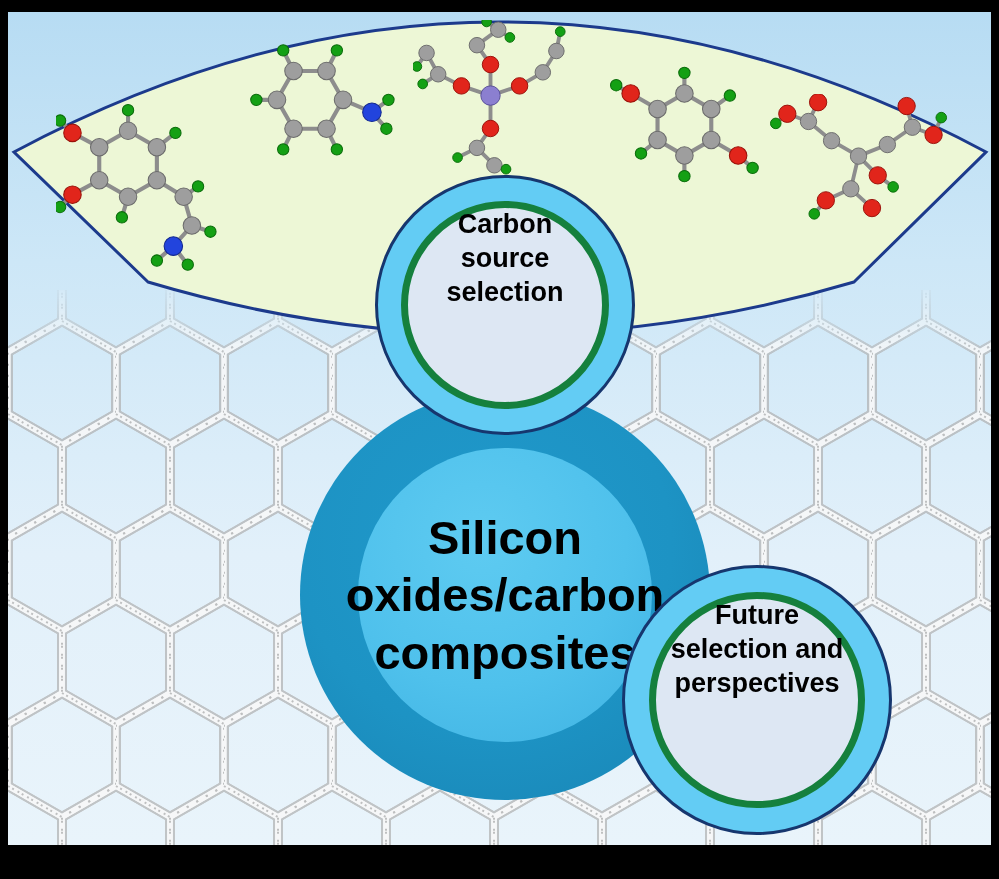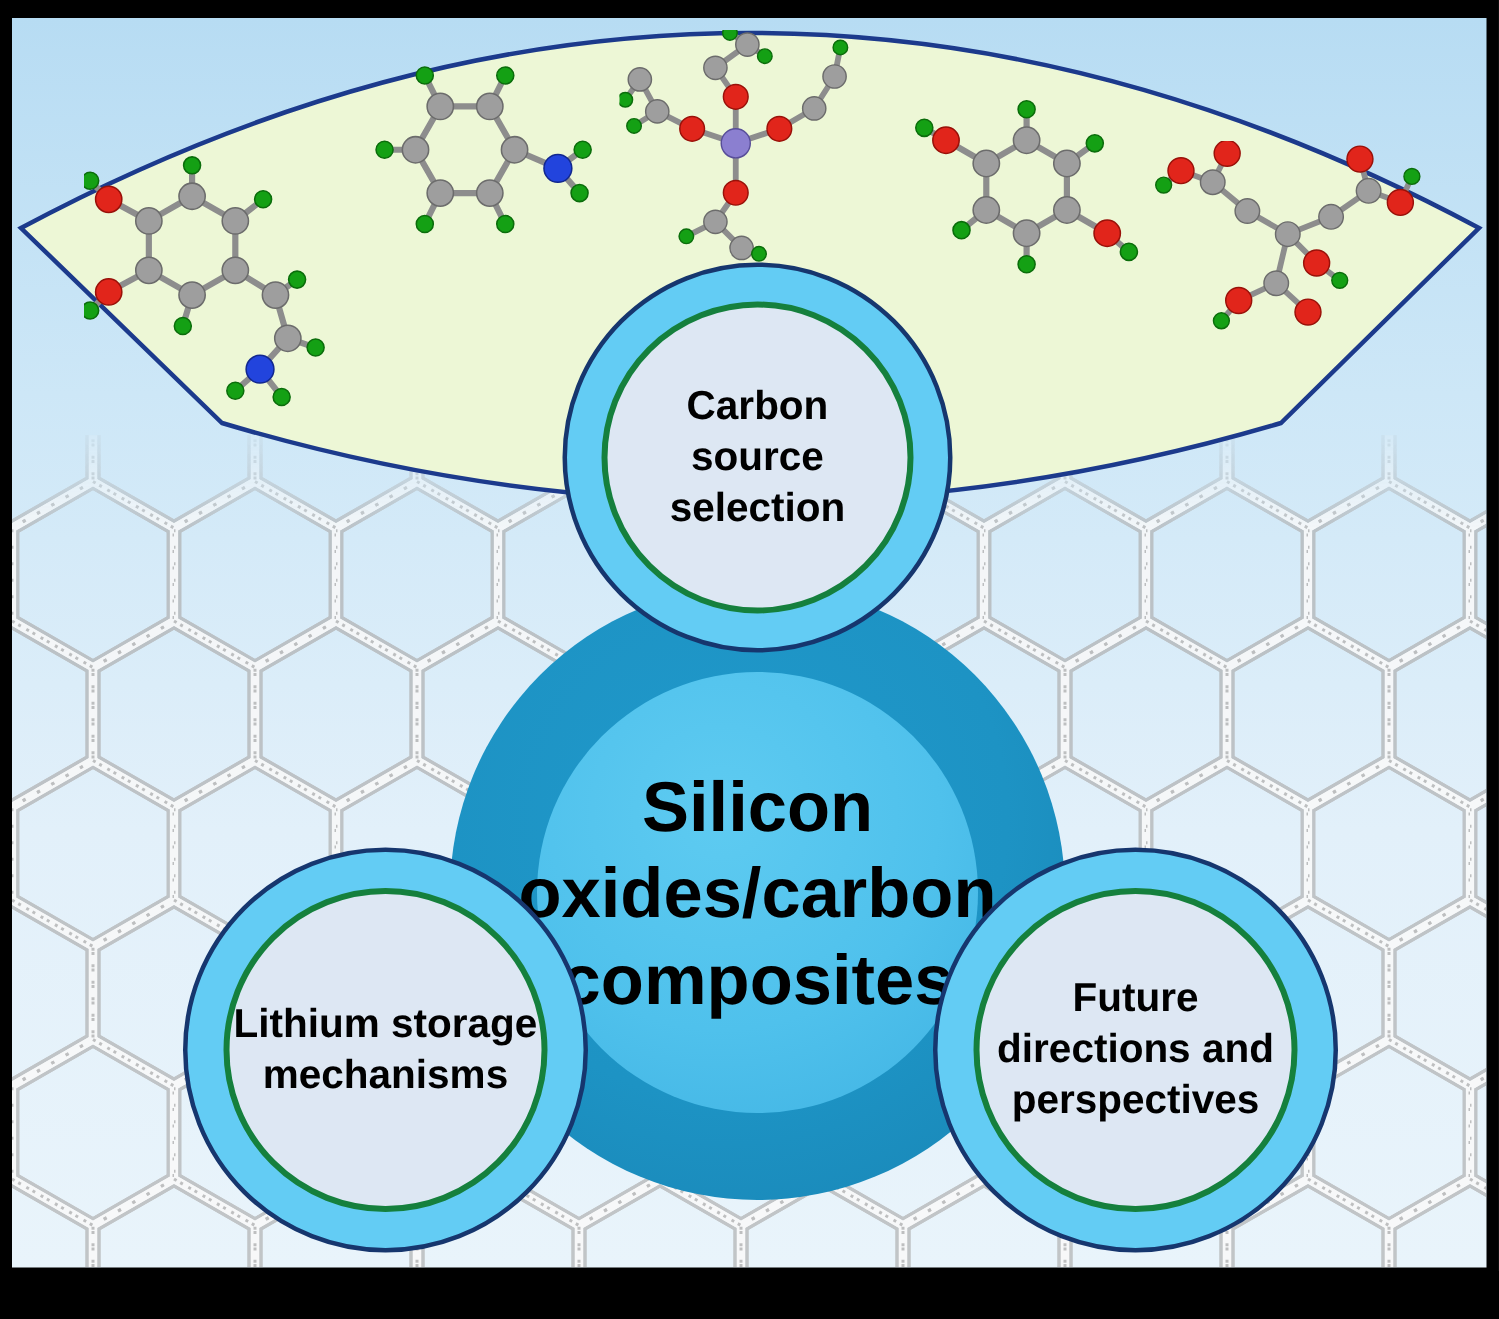--- a/index.html
+++ b/index.html
@@ -49,22 +49,22 @@
   }
 
   .satellite-outer {
     background: #63ccf4;
     border: 3px solid #16366e;
     z-index: 5;
   }
   .satellite-inner {
     border-radius: 50%;
     background: #dde7f3;
-    border: 4px solid #15803d;
-    display: flex; align-items: center; justify-content: center;
+    border: 7px solid #15803d;
+    display: flex; align-items: flex-start; justify-content: center;
   }
   .satellite-label {
     font-size: 27px; font-weight: 700; color: #000;
     text-align: center; line-height: 1.25; white-space: pre-line;
   }
 
   .sat-top    { left: 367px; top: 163px; width: 260px; height: 260px; }
   .sat-top .satellite-inner { width: 208px; height: 208px; }
   .sat-left   { left: 114px; top: 553px; width: 270px; height: 270px; }
   .sat-left .satellite-inner { width: 216px; height: 216px; }
@@ -236,29 +236,23 @@
     </div>
 
     <div class="node satellite-outer sat-top">
       <div class="satellite-inner">
         <div class="satellite-label">Carbon
 source
 selection</div>
       </div>
     </div>
 
-    <div class="node satellite-outer sat-left">
-      <div class="satellite-inner">
-        <div class="satellite-label">Lithium storage
-mechanisms</div>
-      </div>
-    </div>
 
     <div class="node satellite-outer sat-right">
       <div class="satellite-inner">
         <div class="satellite-label">Future
-directions and
+selection and
 perspectives</div>
       </div>
     </div>
 
   </div>
 </div>
 
 </body></html>

